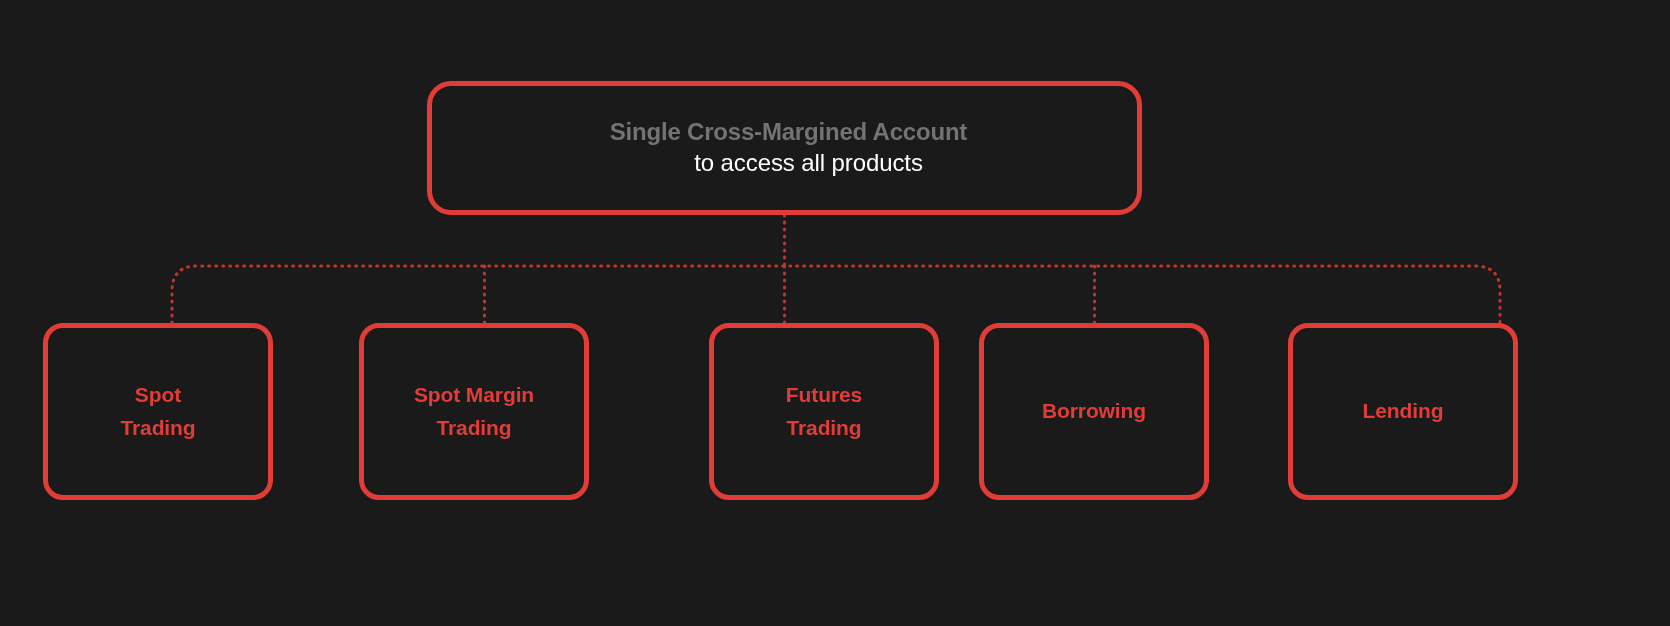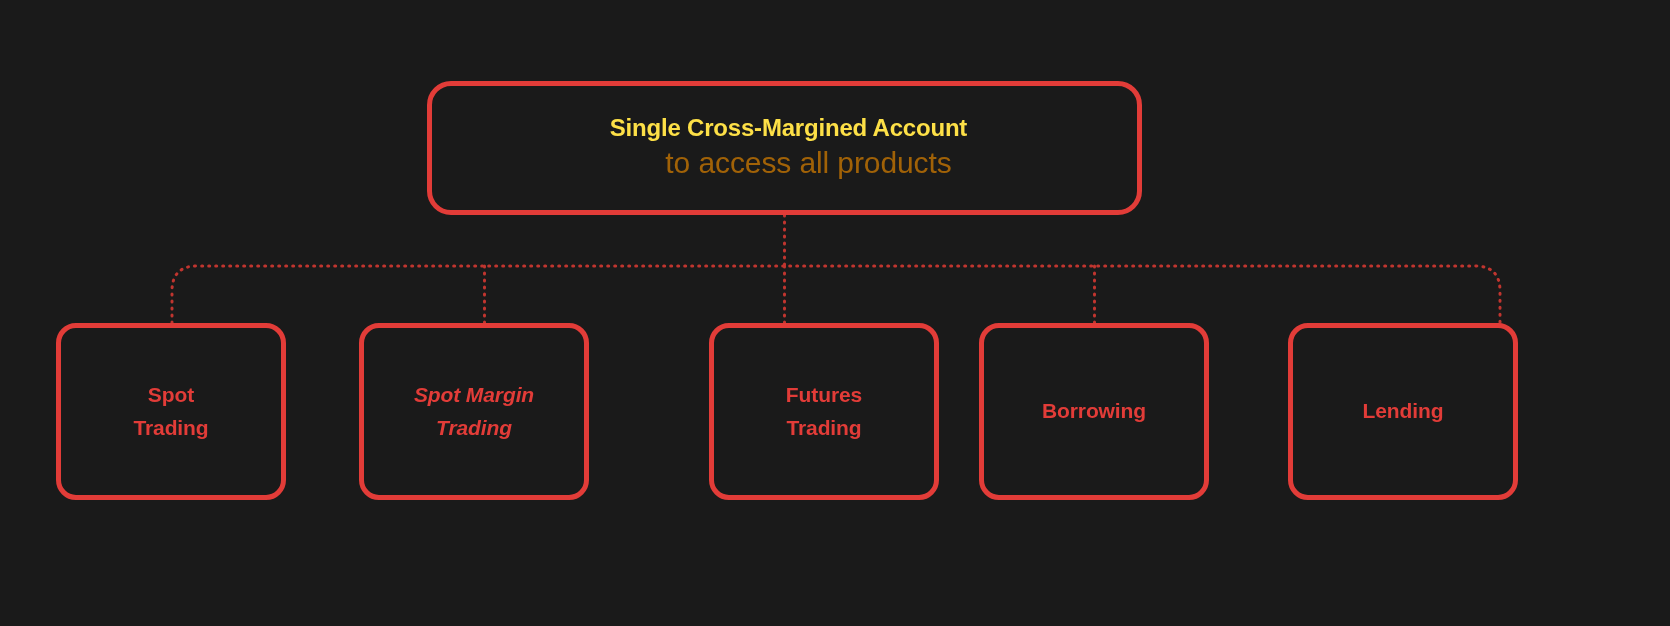--- a/index.html
+++ b/index.html
@@ -44,30 +44,30 @@
   }
 
   .node-root {
     left: 427px;
     top: 81px;
     width: 715px;
     height: 134px;
     border-radius: 24px;
   }
   .root-title {
-    color: #fde047;
+    color: #737373;
     font-size: 24px;
     font-weight: bold;
     line-height: 1.3;
     letter-spacing: -0.2px;
     margin-left: 8px;
   }
   .root-subtitle {
-    color: #a16207;
-    font-size: 30px;
+    color: #ffffff;
+    font-size: 24px;
     font-weight: normal;
     line-height: 1.35;
     letter-spacing: -0.1px;
     margin-left: 48px;
   }
 
   .node-leaf {
     top: 323px;
     width: 230px;
     height: 177px;
@@ -76,22 +76,22 @@
   .leaf-label {
     color: #e23c38;
     font-size: 21px;
     font-weight: bold;
     line-height: 1.55;
     letter-spacing: -0.1px;
     padding: 0 10px;
     white-space: pre-line;
   }
 
-  .leaf-0 { left:  56px; }
-  .leaf-1 { left: 359px; font-style: italic; }
+  .leaf-0 { left:  43px; }
+  .leaf-1 { left: 359px; }
   .leaf-2 { left: 669px; margin-left: 40px; }
   .leaf-3 { left: 979px; }
   .leaf-4 { left: 1288px; }
 </style>
 </head>
 <body>
 
 <div id="canvas">
 
   <svg id="connectors" viewBox="0 0 1670 626" width="1670" height="626" xmlns="http://www.w3.org/2000/svg">

